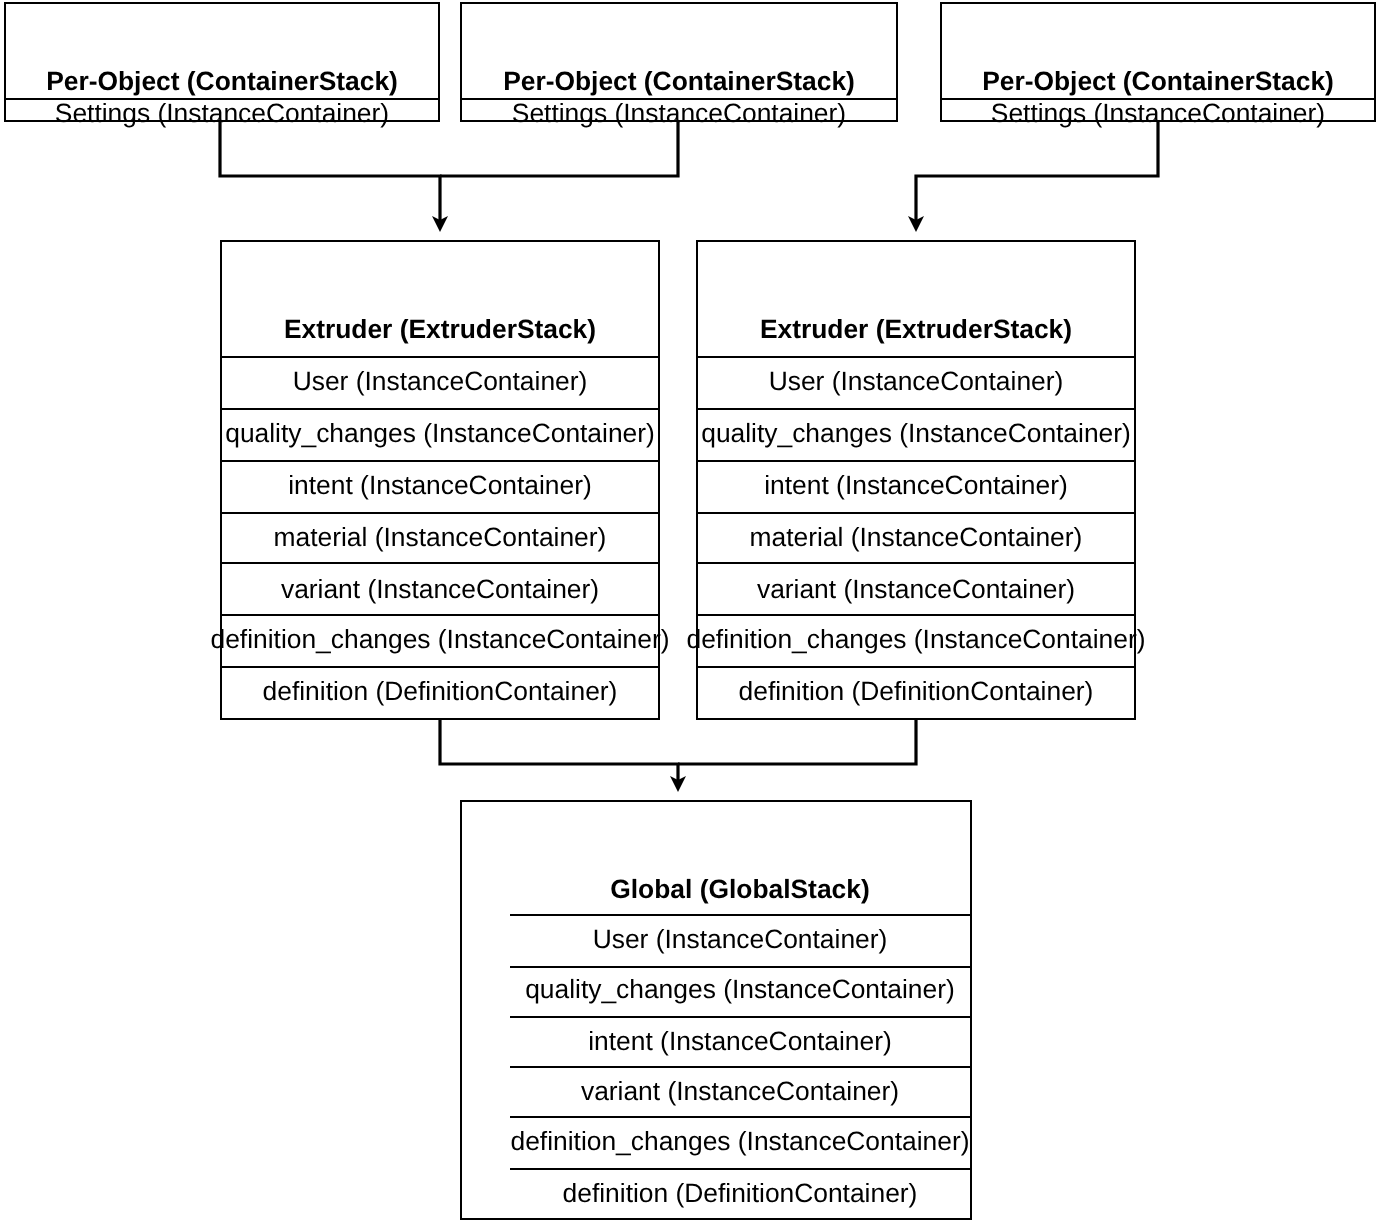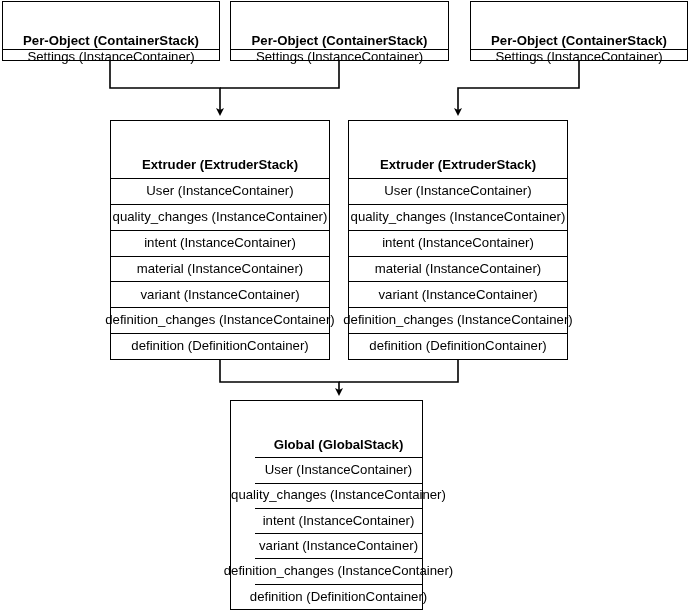--- a/index.html
+++ b/index.html
@@ -109,21 +109,21 @@
     <div class="row header">Extruder (ExtruderStack)</div>
     <div class="row">User (InstanceContainer)</div>
     <div class="row">quality_changes (InstanceContainer)</div>
     <div class="row">intent (InstanceContainer)</div>
     <div class="row">material (InstanceContainer)</div>
     <div class="row">variant (InstanceContainer)</div>
     <div class="row">definition_changes (InstanceContainer)</div>
     <div class="row">definition (DefinitionContainer)</div>
   </div>
 
-  <div class="node" style="left:230px; top:400px; width:193px; height:210px;padding-left:24px;">
+  <div class="node" style="left:230px; top:400px; width:256px; height:210px;padding-left:24px;">
     <div class="row header">Global (GlobalStack)</div>
     <div class="row">User (InstanceContainer)</div>
     <div class="row">quality_changes (InstanceContainer)</div>
     <div class="row">intent (InstanceContainer)</div>
     <div class="row">variant (InstanceContainer)</div>
     <div class="row">definition_changes (InstanceContainer)</div>
     <div class="row">definition (DefinitionContainer)</div>
   </div>
 
 </div>

